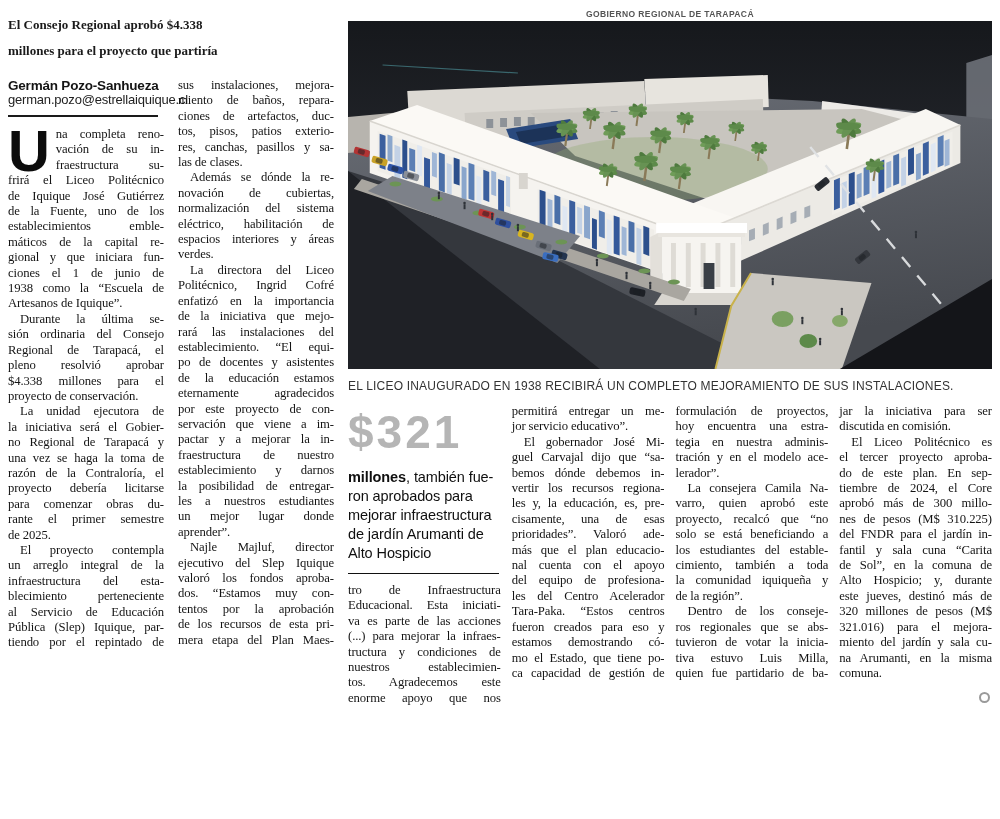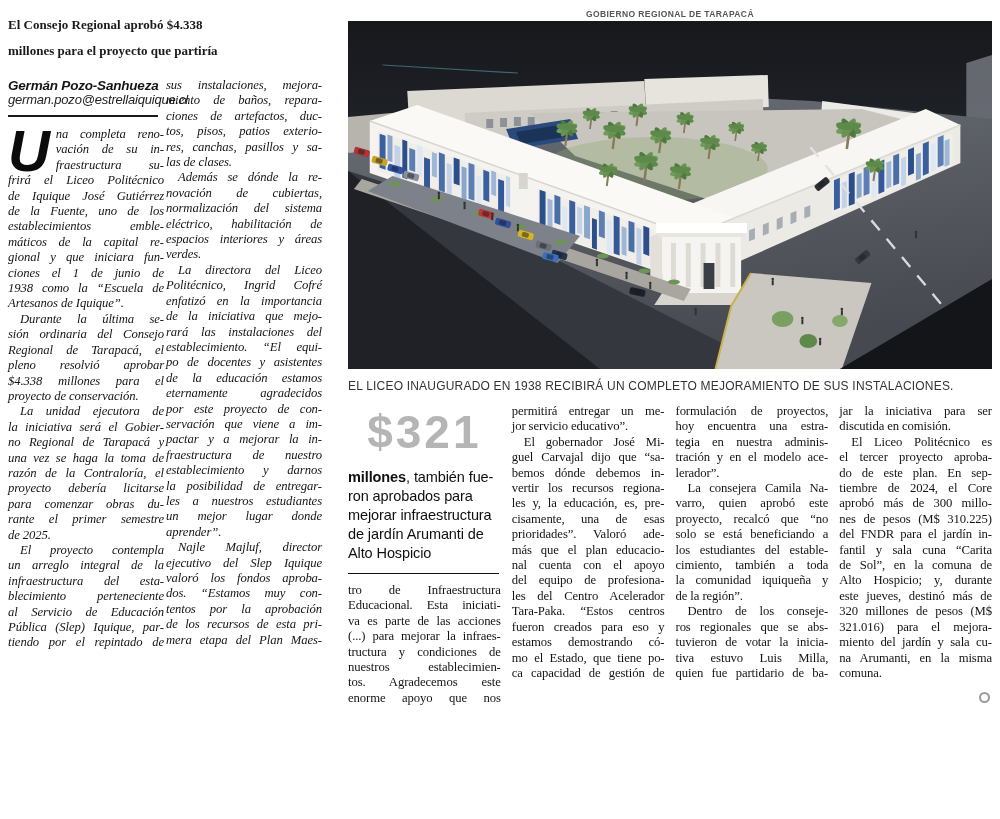--- a/index.html
+++ b/index.html
@@ -15,39 +15,39 @@
   .right-zone{width:644px;flex:none;}
   
   .lede{font-family:"Liberation Serif",serif;font-weight:700;font-size:13px;
         margin:6px 0 14px;color:#1a1a1a;}
   .lede .ln{text-align:left;text-align-last:auto;white-space:nowrap;line-height:26px;}
   
   .byline-name{font-weight:700;font-size:13.5px;line-height:15px;letter-spacing:-.2px;}
   .byline-email{font-size:13px;line-height:14px;letter-spacing:-.2px;color:#222;}
   .byline-rule{border-bottom:2px solid #1a1a1a;margin:8px 0 10px;width:150px;}
   
-  .cols{display:flex;gap:2px;font-style:italic;}
+  .cols{display:flex;gap:14px;}
   .bodycol{width:156px;flex:none;font-family:"Liberation Serif",serif;font-size:12.7px;
            line-height:15.4px;color:#141414;letter-spacing:-.1px;}
   .ln{text-align:justify;text-align-last:justify;white-space:nowrap;}
   .ln.end{text-align-last:left;}
   .ln.ind{text-indent:12px;}
   .dropcap{float:left;font-family:"Liberation Sans",sans-serif;font-weight:700;
            font-size:58px;line-height:44px;margin:2px 6px 0 0;color:#0c0c0c;}
   
   .credit{font-size:8.5px;color:#555;text-align:center;letter-spacing:.4px;margin:3px 0 2px;
           font-weight:700;}
   .photo{display:block;width:644px;height:348px;}
   .caption{font-size:12px;color:#333;letter-spacing:.2px;margin-top:10px;font-weight:400;}
   
   .bottomcols{display:flex;gap:11px;margin-top:11px;}
   .bottomcols .bodycol{flex:1;width:auto;}
   
   .pq-amount{font-size:46px;font-weight:700;color:#b5b5b5;letter-spacing:3px;line-height:48px;
-             margin:4px 0 12px;text-align:center;}
+             margin:4px 0 12px;}
   .pq-text{font-family:"Liberation Sans",sans-serif;font-size:14.5px;line-height:19px;color:#0f0f0f;}
   .pq-text .ln, .pqline{text-align:left;text-align-last:auto;white-space:nowrap;}
   .pq-rule{border-bottom:1.5px solid #111;margin:10px 2px 9px 0;}
   .col-relative{position:relative;}
   .endmark{position:absolute;right:2px;bottom:3px;width:7px;height:7px;border:2px solid #9a9a9a;
            border-radius:50%;}
 </style>
 </head>
 <body>
 

